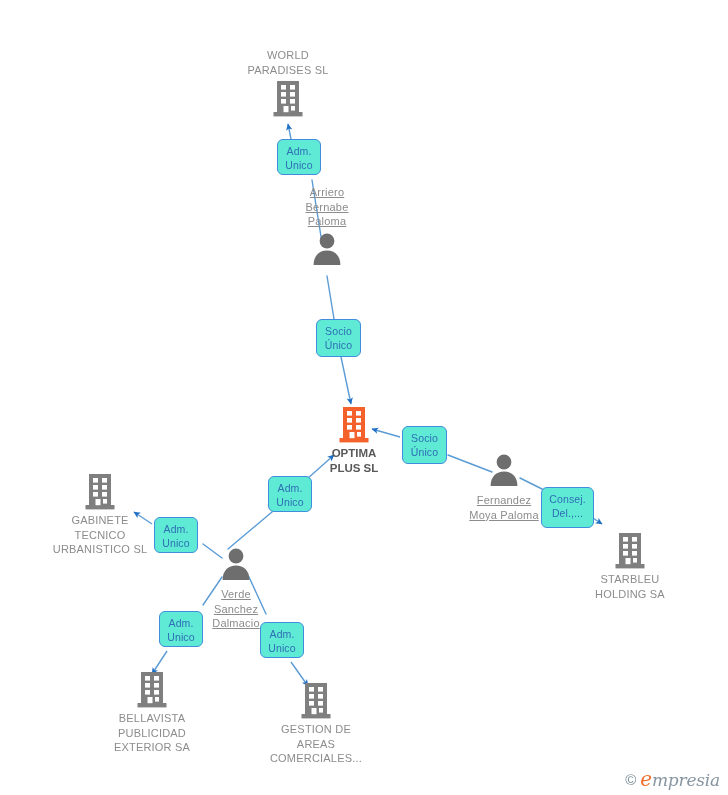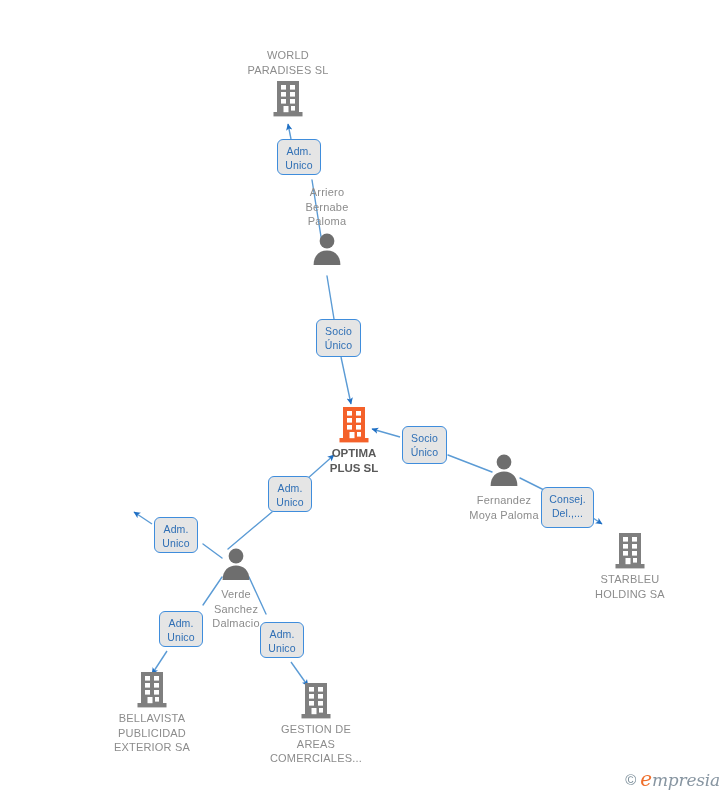--- a/index.html
+++ b/index.html
@@ -47,31 +47,32 @@
     white-space: pre-line;
   }
   .node.company-focus .label {
     color: #595959;
     font-weight: bold;
     font-size: 11.5px;
     letter-spacing: 0;
   }
   .node.person .label {
     color: #8c8c8c;
+    text-decoration: underline;
   }
   
   .node.label-top .label { margin-top: 0; margin-bottom: 2px; }
 
   
   .relbox {
     position: absolute;
     box-sizing: border-box;
     border: 1.3px solid #3f8ddc;
     border-radius: 6px;
-    background: #e5e5e5;
+    background: #5eead4;
     color: #2f6fb5;
     font-size: 10.5px;
     line-height: 14px;
     text-align: center;
     padding: 4px 4px 4px 4px;
     white-space: pre-line;
     letter-spacing: 0.1px;
   }
 
   .wm {
@@ -194,20 +195,43 @@
           <rect x="20" y="20" width="5" height="4.6"></rect>
           <rect x="13.5" y="27" width="5" height="6.2"></rect>
           <rect x="21" y="27" width="4" height="4.6"></rect>
         </g>
       </svg>
     </span>
     <span class="label">OPTIMA
 PLUS SL</span>
   </div>
 
+  <div class="node" style="left:100px; top:472px;">
+    <span class="icon-wrap">
+      <svg width="36" height="40" viewBox="0 0 36 40" xmlns="http://www.w3.org/2000/svg">
+        <g fill="#7f7f7f">
+          <rect x="7" y="2" width="22" height="32"></rect>
+          <rect x="3.5" y="33" width="29" height="4.4"></rect>
+        </g>
+        <g fill="#ffffff">
+          <rect x="11" y="6" width="5" height="4.6"></rect>
+          <rect x="20" y="6" width="5" height="4.6"></rect>
+          <rect x="11" y="13" width="5" height="4.6"></rect>
+          <rect x="20" y="13" width="5" height="4.6"></rect>
+          <rect x="11" y="20" width="5" height="4.6"></rect>
+          <rect x="20" y="20" width="5" height="4.6"></rect>
+          <rect x="13.5" y="27" width="5" height="6.2"></rect>
+          <rect x="21" y="27" width="4" height="4.6"></rect>
+        </g>
+      </svg>
+    </span>
+    <span class="label">GABINETE
+TECNICO
+URBANISTICO SL</span>
+  </div>
 
   <div class="node person" style="left:504px; top:452px;">
     <span class="icon-wrap">
       <svg width="34" height="34" viewBox="0 0 34 34" xmlns="http://www.w3.org/2000/svg">
         <g fill="#6e6e6e">
           <circle cx="17" cy="10" r="7.4"></circle>
           <path d="M 3.6 34 C 3.6 24.4 9.6 19.6 17 19.6 C 24.4 19.6 30.4 24.4 30.4 34 Z"></path>
         </g>
       </svg>
     </span>

